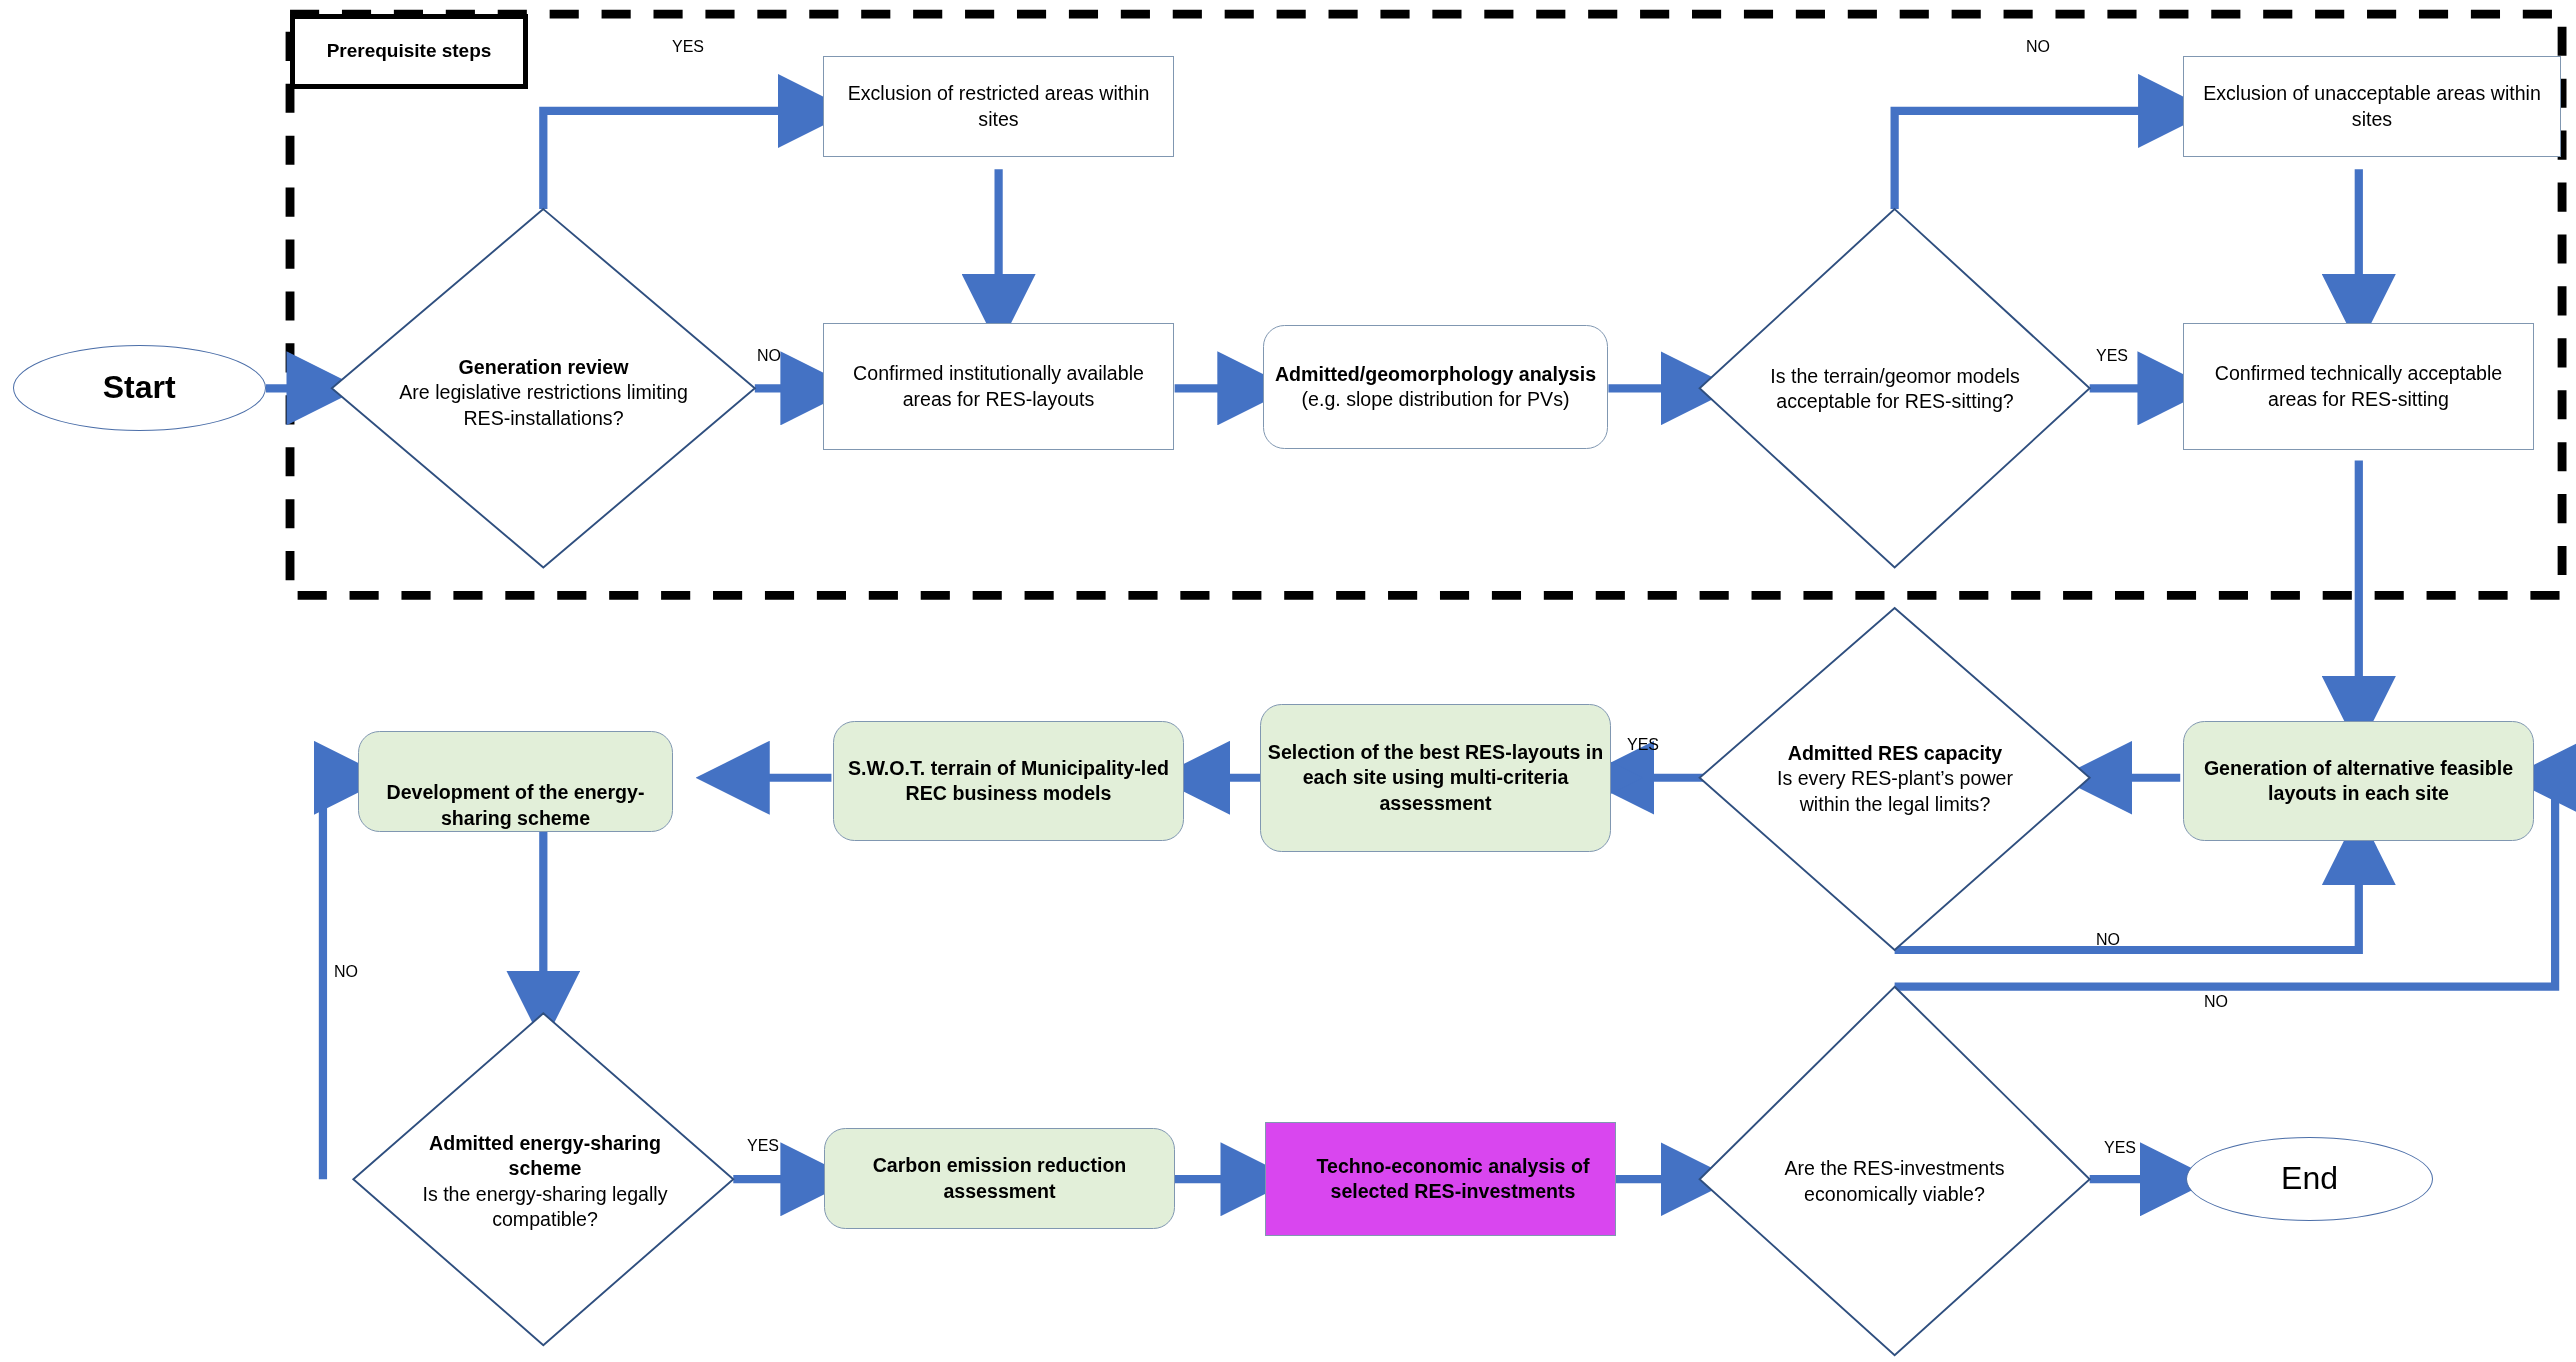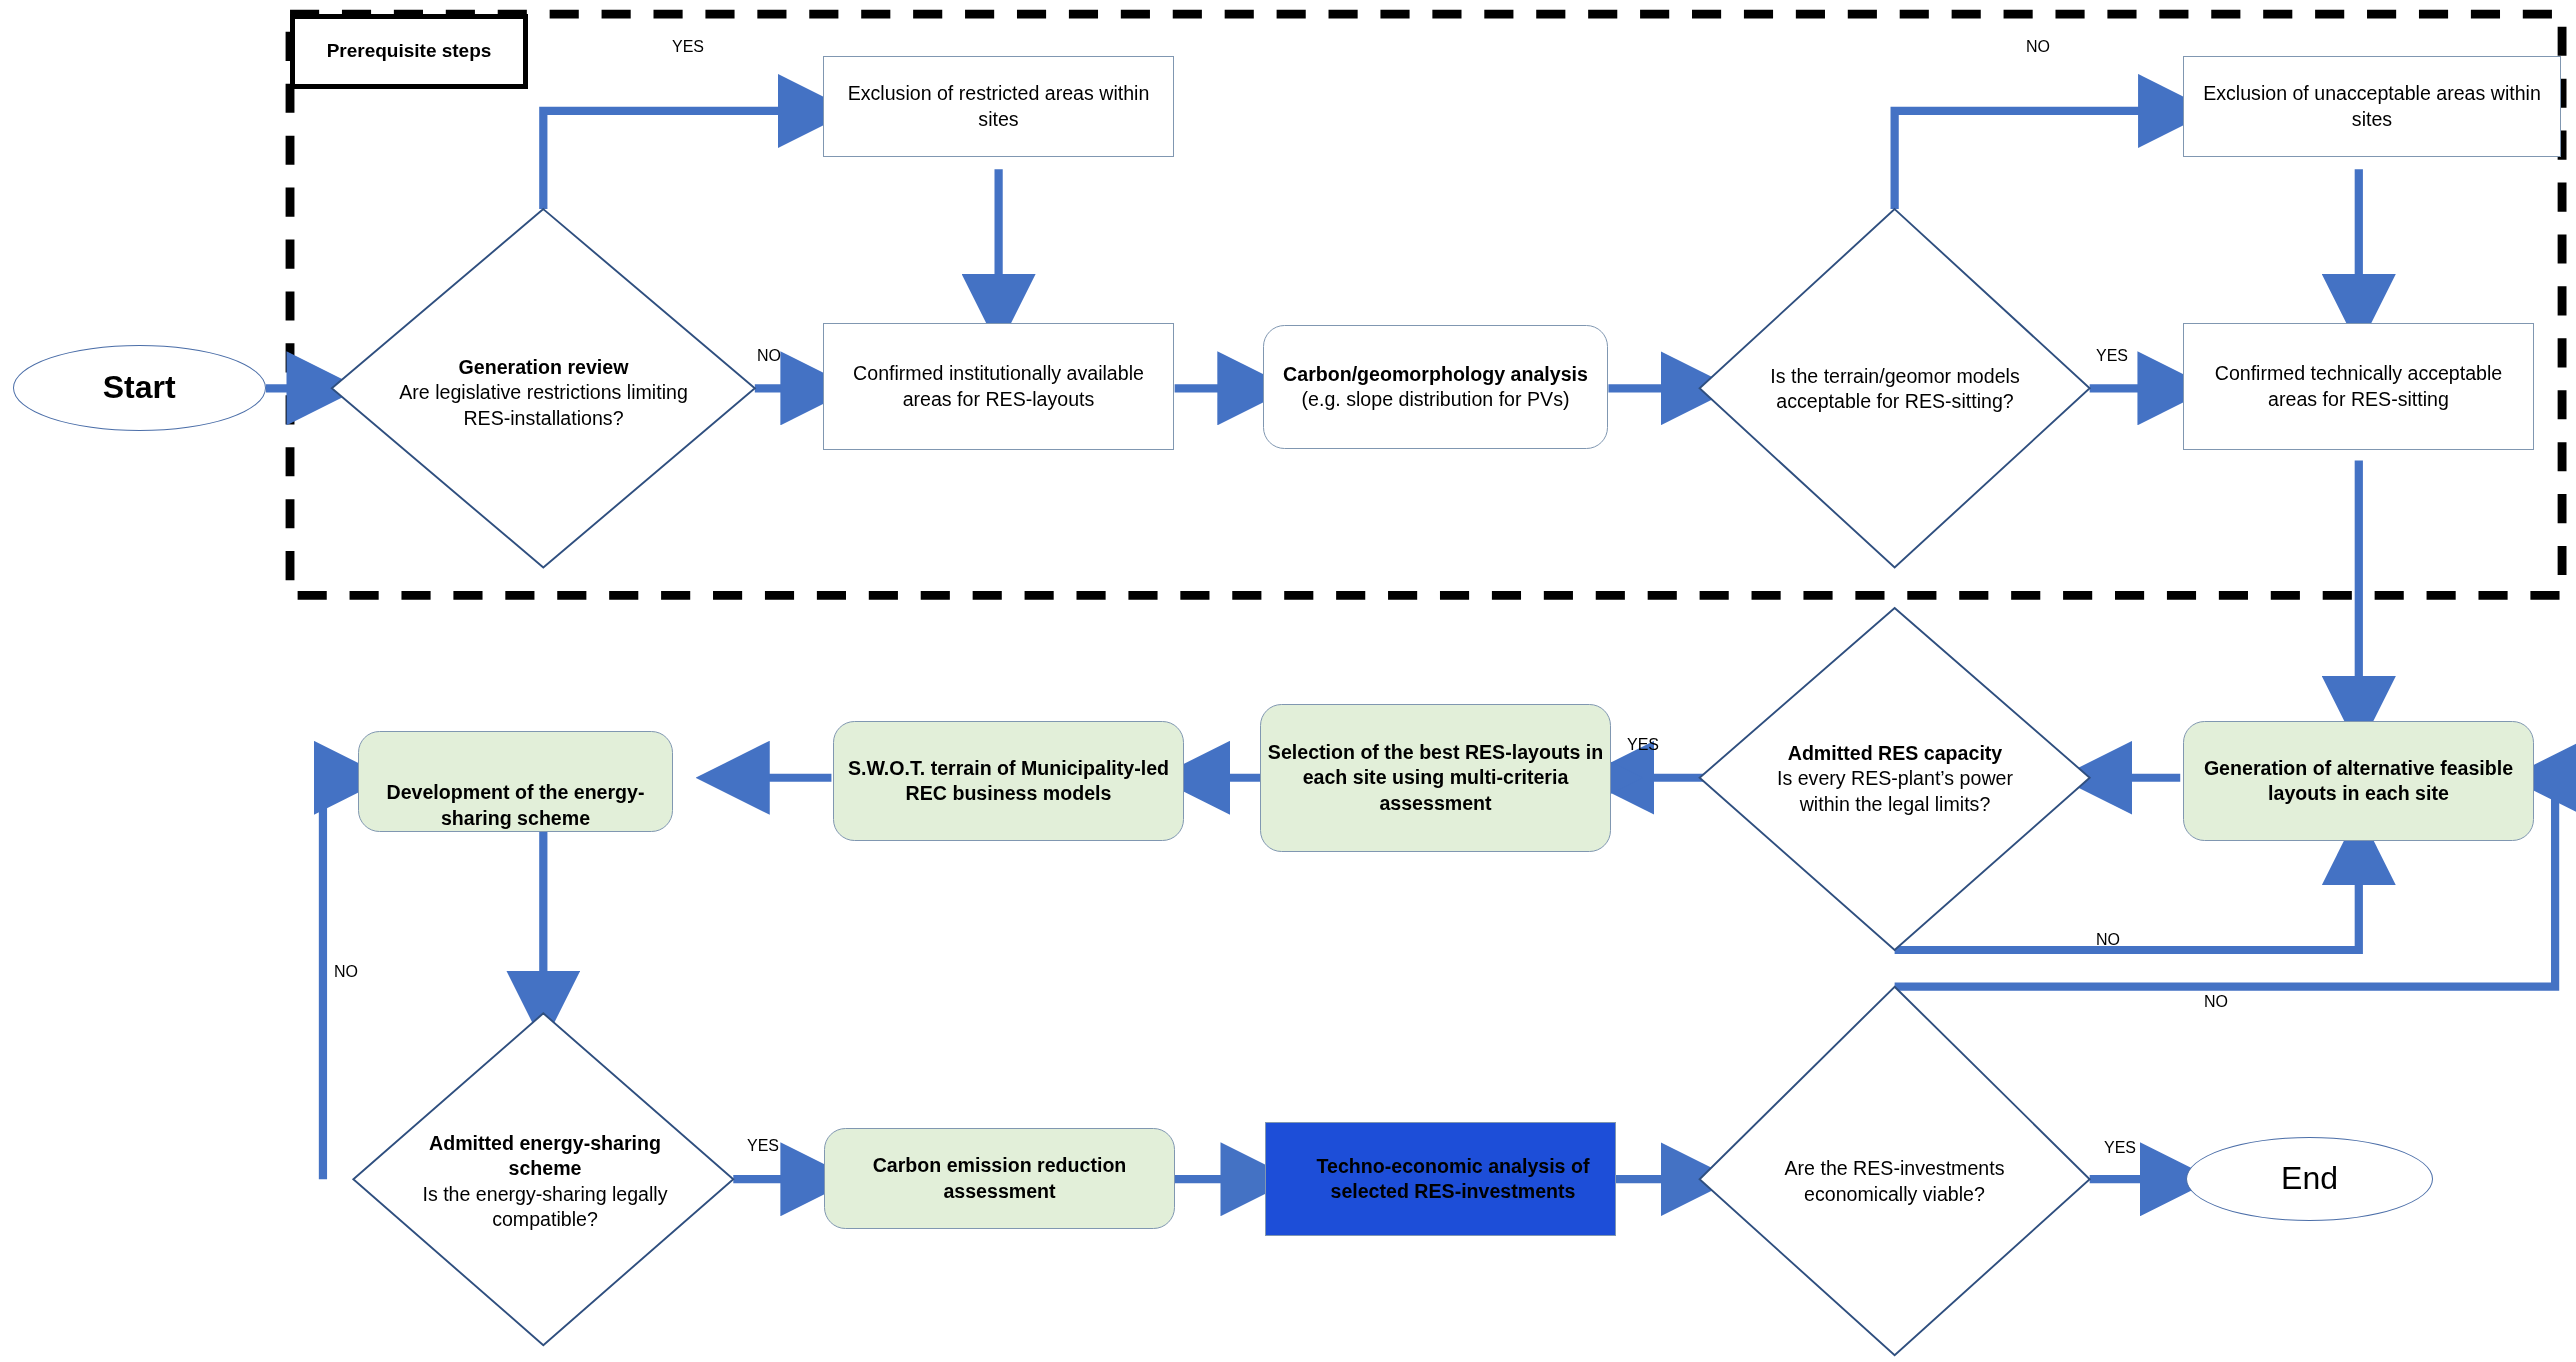--- a/index.html
+++ b/index.html
@@ -7,21 +7,21 @@
   #stage{position:relative;width:2576px;height:1363px;background:#fff;overflow:hidden;}
   svg#wires{position:absolute;left:0;top:0;width:2576px;height:1363px;}
 
   .node{position:absolute;box-sizing:border-box;display:flex;align-items:center;justify-content:center;text-align:center;color:#000;}
   .node .txt{width:100%;padding:0 6.3px;line-height:1.30;}
 
   
   .rect{background:#ffffff;border:1.9px solid #8097b1;}
   
   .green{background:#e2efd9;border:1.9px solid #8097b1;border-radius:21.5px;}
-  .green-sq{background:#1d4ed8;border:1.9px solid #8097b1;padding-left:25px;}
+  .green-sq{background:#d946ef;border:1.9px solid #8097b1;padding-left:25px;}
   
   .roundwhite{background:#ffffff;border:1.9px solid #8097b1;border-radius:21.5px;}
   
   .ellipse{background:#ffffff;border:1.9px solid #4b6ea8;border-radius:50%;}
   
   .labelbox{background:#ffffff;border:5.7px solid #000000;}
 
   
   .diamond{background:transparent;border:none;}
   .diamond .txt{padding:0;}
@@ -120,21 +120,21 @@
   <div class="node rect" style="left:823px;top:56px;width:351px;height:101px;">
     <div class="txt fs-31">Exclusion of restricted areas within sites</div>
   </div>
 
   <div class="node rect" style="left:823px;top:323px;width:351px;height:127px;">
     <div class="txt fs-31">Confirmed institutionally available areas for RES-layouts</div>
   </div>
 
   <div class="node roundwhite" style="left:1263px;top:325px;width:345px;height:124px;">
     <div class="txt fs-31">
-      <span style="font-weight:bold;">Carbon/geomorphology analysis</span><span> (e.g. slope distribution for PVs)</span>
+      <span style="font-weight:bold;">Admitted/geomorphology analysis</span><span> (e.g. slope distribution for PVs)</span>
     </div>
   </div>
 
   <div class="node diamond" style="left:2790,top:0px;left:1767px;top:291px;width:256px;height:196px;">
     <div class="txt fs-31">Is the terrain/geomor models acceptable for RES-sitting?</div>
   </div>
 
   <div class="node rect" style="left:2183px;top:56px;width:378px;height:101px;">
     <div class="txt fs-31">Exclusion of unacceptable areas within sites</div>
   </div>

